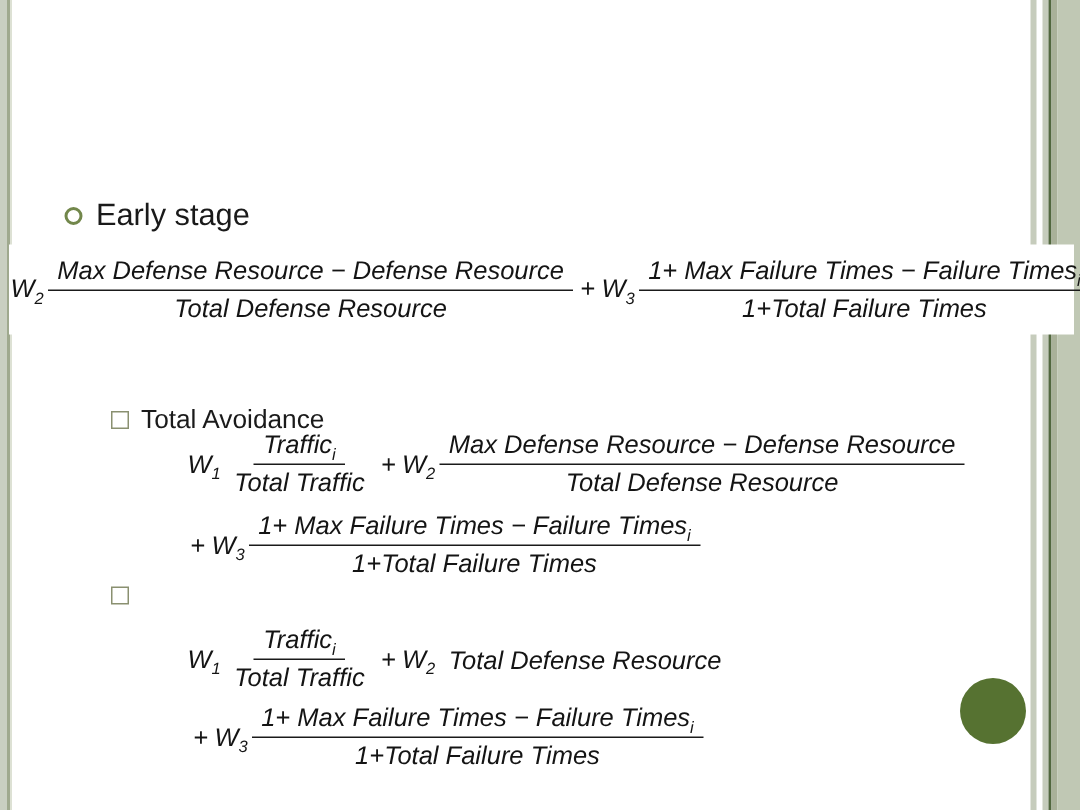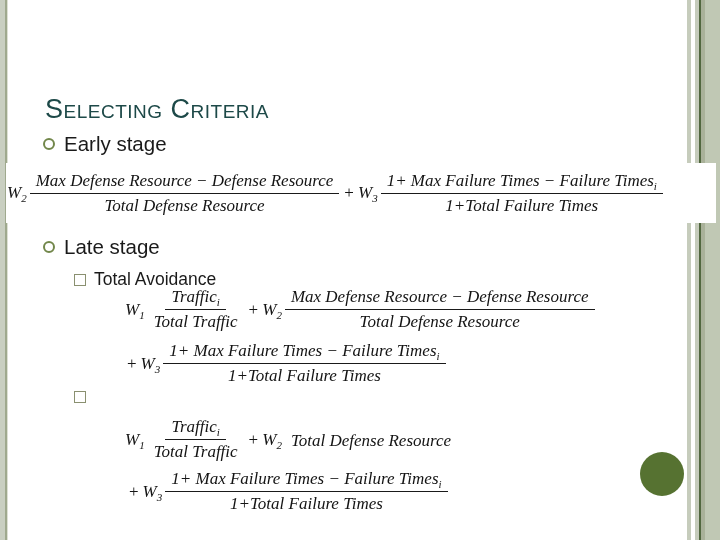--- a/index.html
+++ b/index.html
@@ -23,21 +23,21 @@
   .circle-bullet{width:8px;height:8px;border:2.5px solid #72874b;border-radius:50%;margin-right:9px;flex:0 0 auto;background:#fff;}
   .square-bullet{width:10px;height:10px;border:1.5px solid #8a9070;margin-right:8px;flex:0 0 auto;background:#fff;}
 
   .row-early{left:43px;top:132px;}
   .row-late{left:43px;top:235px;}
   .row-avoid{left:74px;top:269px;}
   .row-toler{left:74px;top:391px;}
 
   
   .formula{position:absolute;display:flex;align-items:center;white-space:nowrap;
-    font-family:Liberation Serif, serif;font-style:italic;color:#141414;font-size:17px;}
+    font-family:Liberation Sans, sans-serif;font-style:italic;color:#141414;font-size:17px;}
   .formula .coef{margin:0 1px;}
   .formula sub{font-size:11px;font-style:italic;line-height:0;}
   .formula .op{margin:0 3px;font-style:normal;}
   .frac{display:inline-flex;flex-direction:column;align-items:center;margin:0 2px;}
   .frac .num{padding:0 6px 2px;border-bottom:1.4px solid #1a1a1a;text-align:left;}
   .frac .den{padding:2px 6px 0;text-align:center;}
 
   .f-early{left:6px;top:163px;width:710px;height:60px;background:#fff;z-index:2;}
   .f-av1{left:124px;top:287px;}
   .f-av2{left:124px;top:341px;}
@@ -51,45 +51,40 @@
 
 <div class="slide">
 
   <div class="stripe stripe-left"></div>
   <div class="stripe rs1"></div>
   <div class="stripe rs2"></div>
   <div class="stripe rs3"></div>
   <div class="stripe rs4"></div>
   <div class="stripe rs5"></div>
 
-  <h1 class="title">Selecting Criteria</h1>
 
   <div class="bullet-row row-l1 row-early">
     <span class="circle-bullet"></span>
     <span>Early stage</span>
   </div>
 
   <div class="formula f-early">
       <span class="coef">W<sub>2</sub></span>
       <span class="frac">
         <span class="num">Max Defense Resource − Defense Resource</span>
         <span class="den">Total Defense  Resource</span>
       </span>
       <span class="op">+</span>
       <span class="coef">W<sub>3</sub></span>
       <span class="frac">
         <span class="num">1+ Max Failure Times − Failure Times<sub>i</sub></span>
         <span class="den">1+Total Failure Times</span>
       </span>
     </div>
 
-  <div class="bullet-row row-l1 row-late">
-    <span class="circle-bullet"></span>
-    <span>Late stage</span>
-  </div>
 
   <div class="bullet-row row-l2 row-avoid">
     <span class="square-bullet"></span>
     <span>Total Avoidance</span>
   </div>
 
   <div class="formula f-av1">
       <span class="coef">W<sub>1</sub></span>
       <span class="frac">
         <span class="num">Traffic<sub>i</sub></span>

